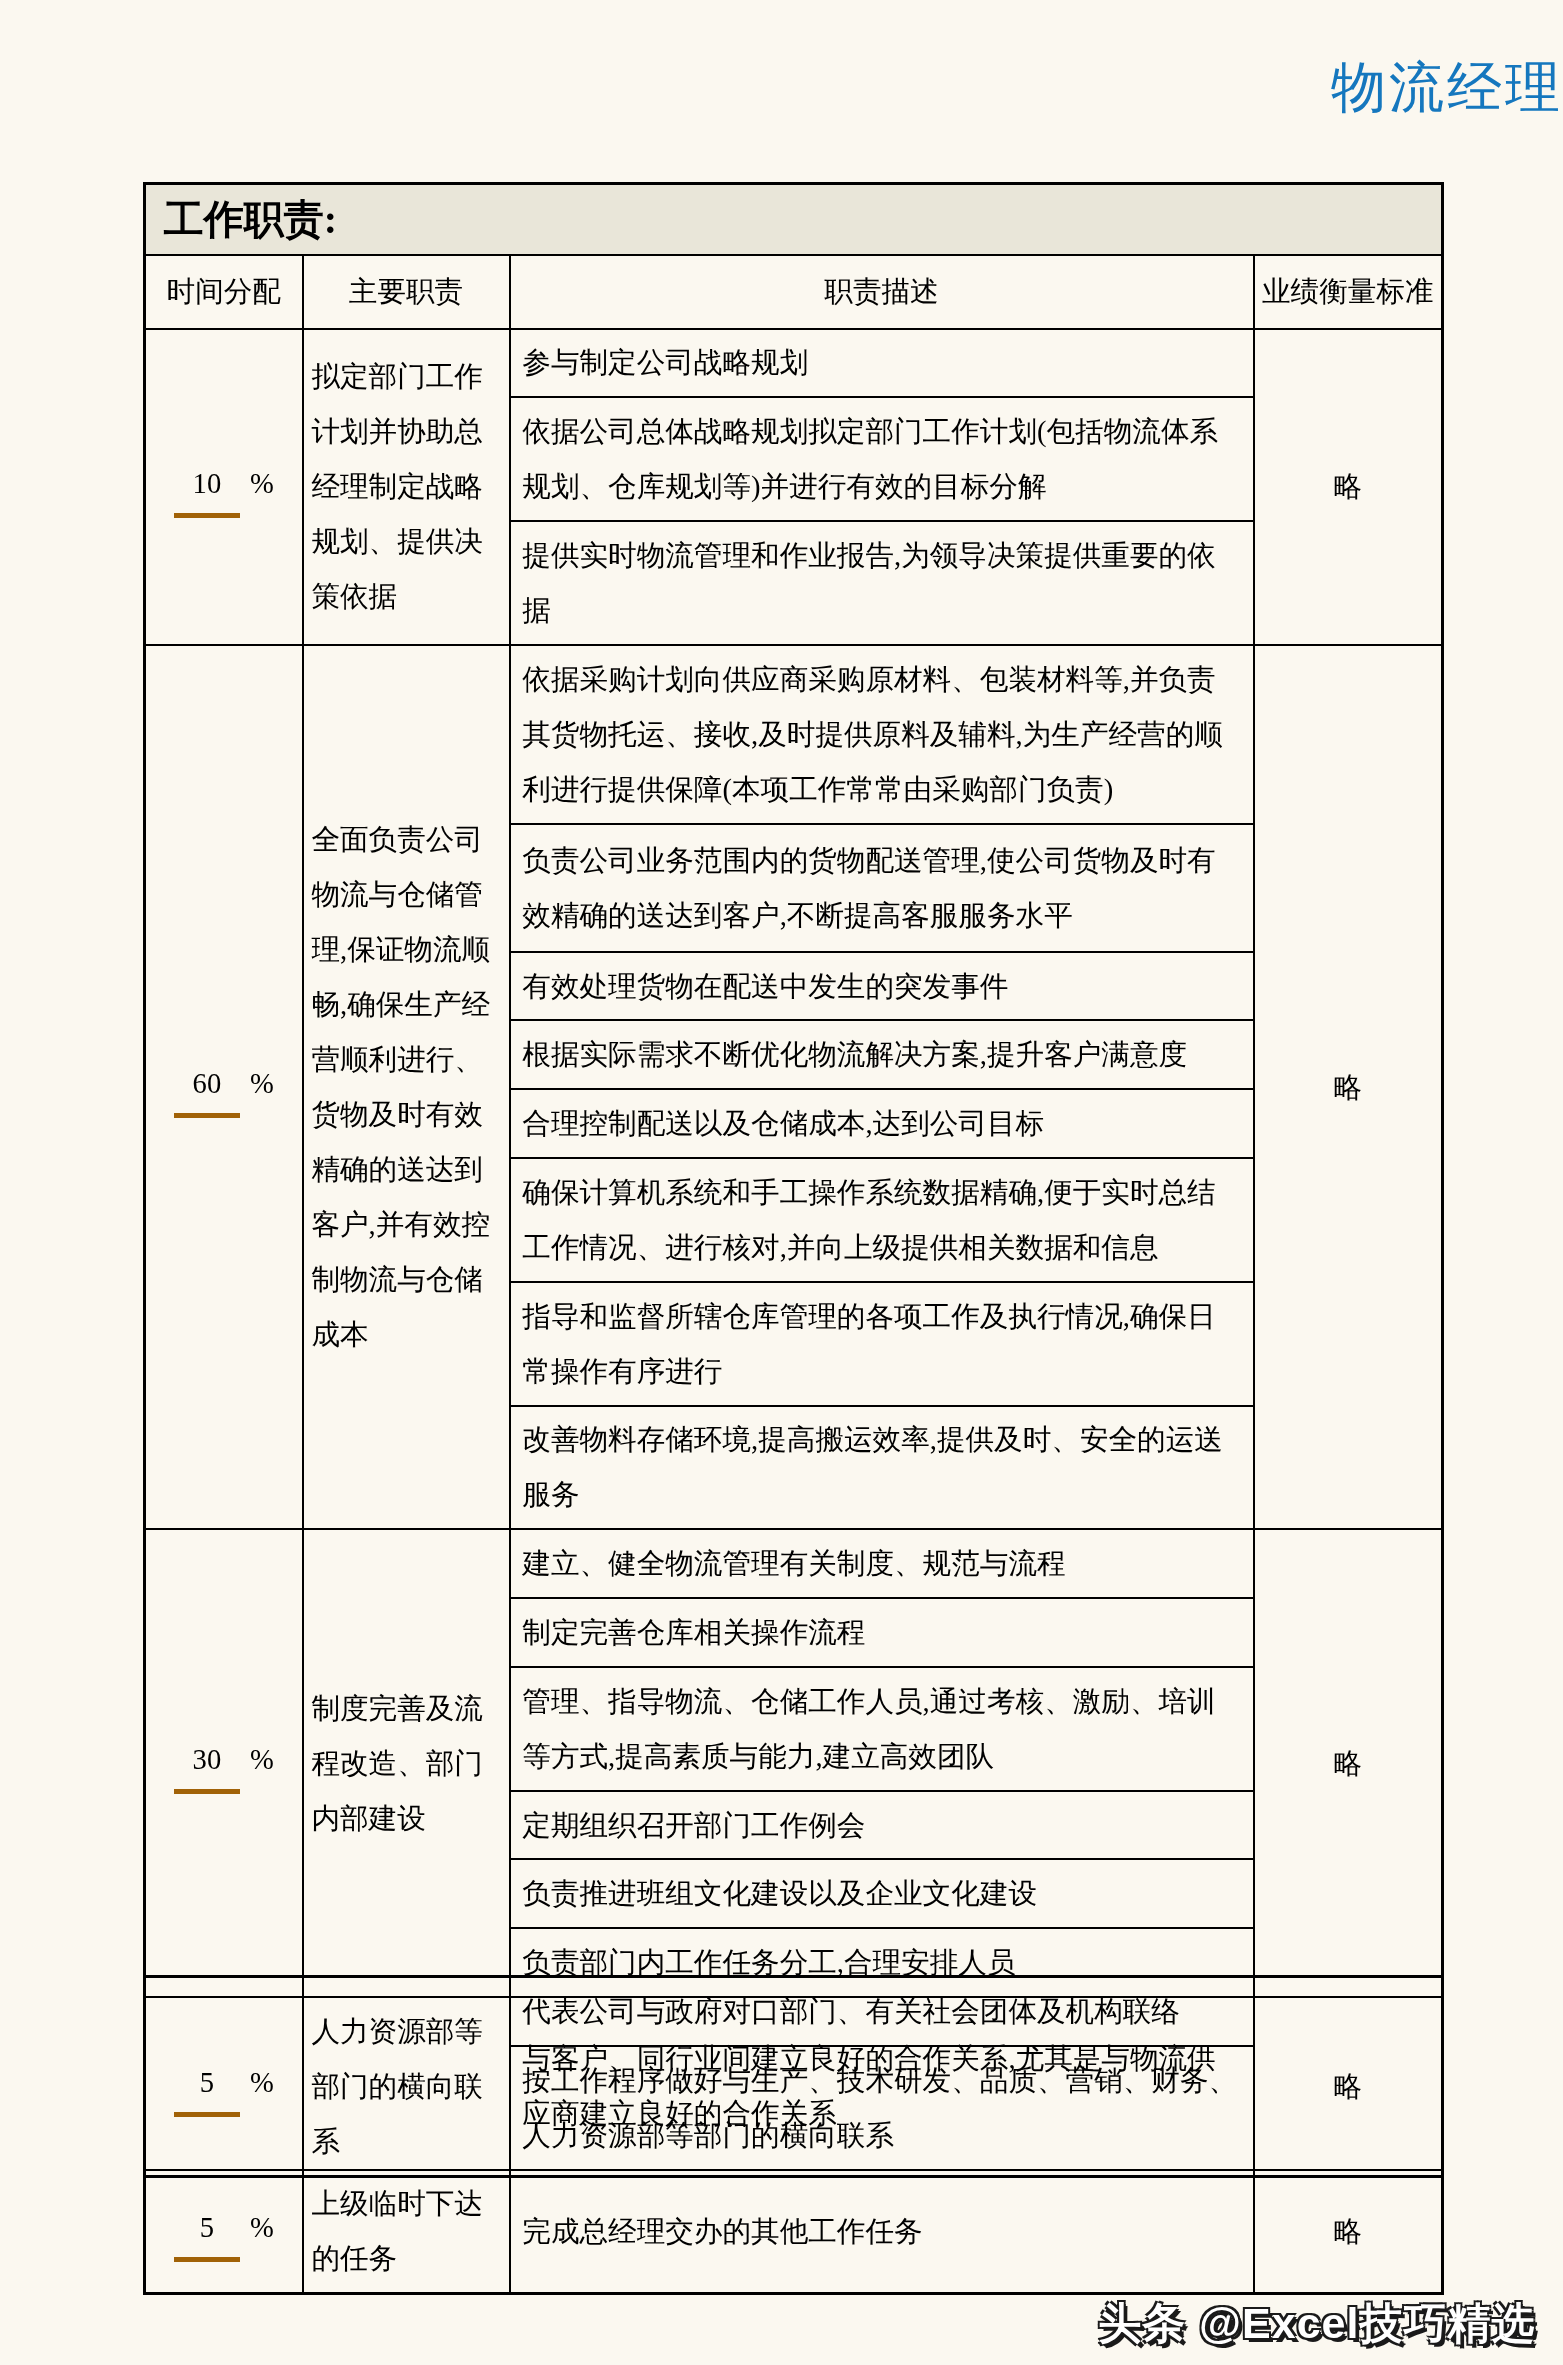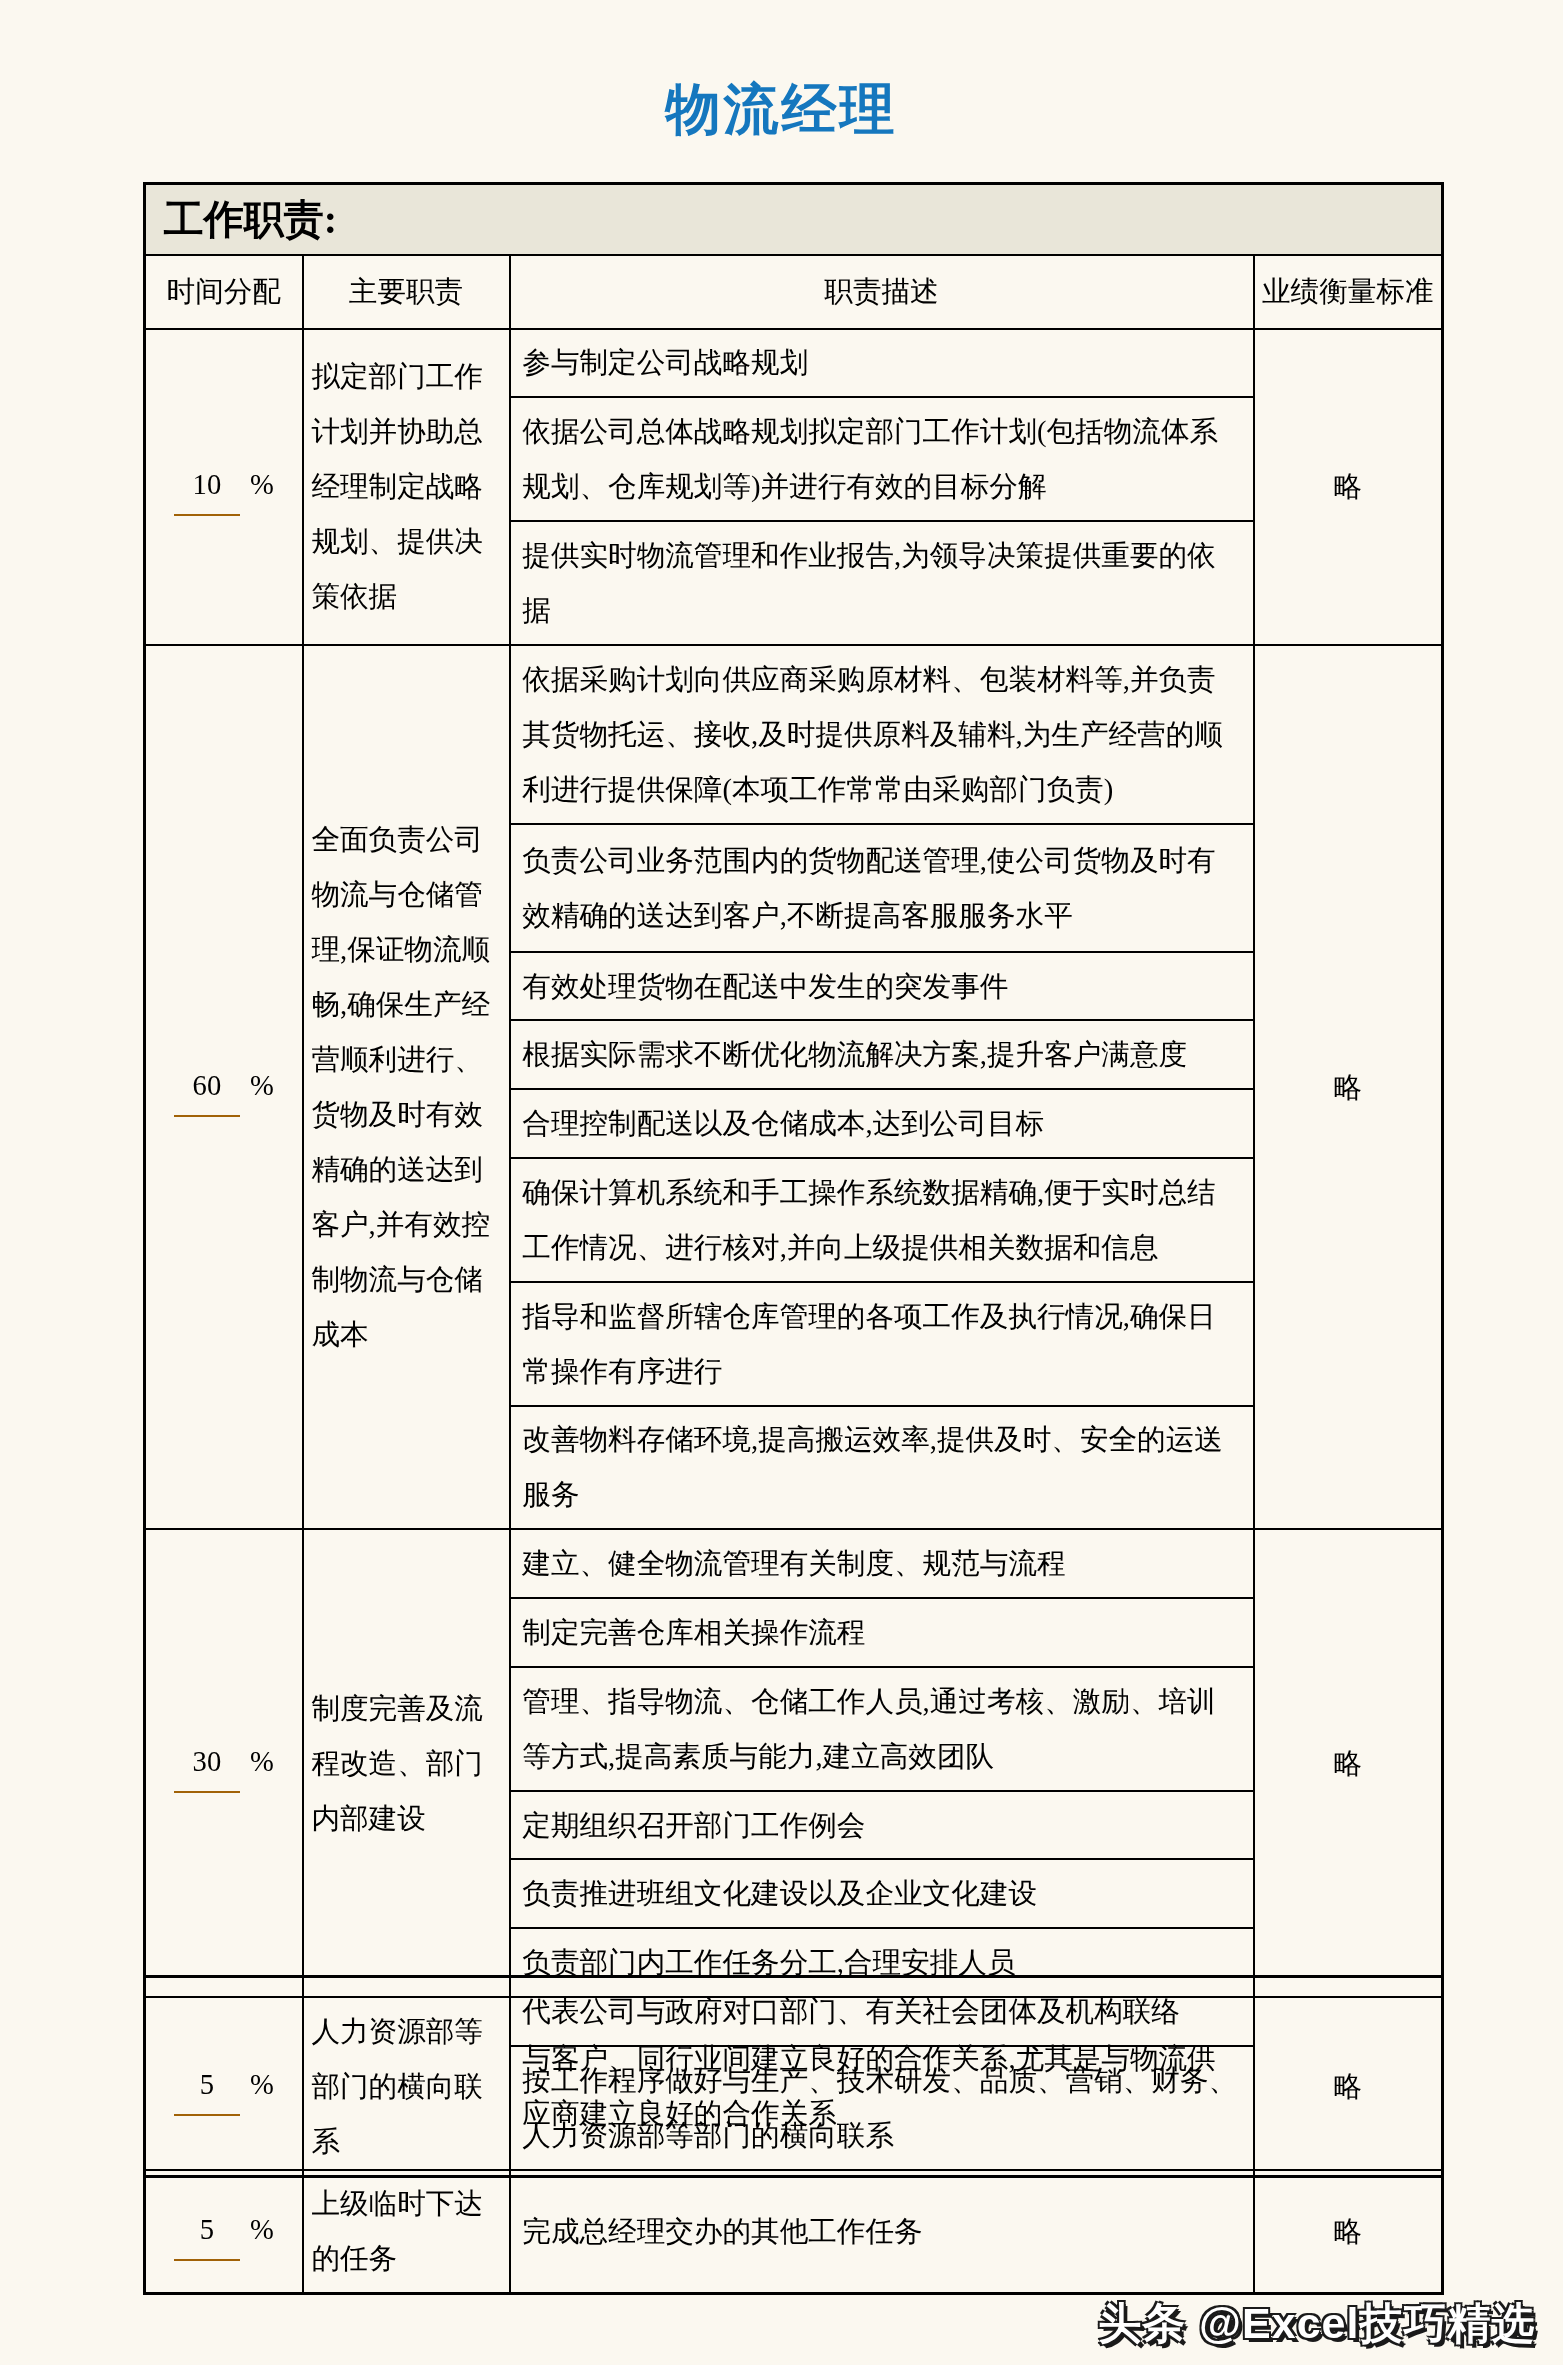--- a/index.html
+++ b/index.html
@@ -6,25 +6,24 @@
   .page {
     position:relative;
     width:1563px; height:2365px;
     background:#fbf8f0;
     font-family:"Liberation Serif","DejaVu Serif",serif;
     color:#000;
     overflow:hidden;
   }
   .title {
     position:absolute; top:51px; left:0; width:100%;
-    text-align:center;
+    text-align:right;
     font-family:"Liberation Sans","DejaVu Sans",sans-serif;
-    font-size:55px; font-weight:700; letter-spacing:3px;
+    font-size:55px; font-weight:400; letter-spacing:3px;
     color:#1577be;
-    margin-top:22px;
   }
   table.duty {
     position:absolute; left:143px;
     width:1297px;
     border-collapse:collapse; table-layout:fixed;
     border:3px solid #000;
   }
   .tbl1 { top:182px; }
   .tbl2 { top:1975px; }
   table.duty td, table.duty th {
@@ -44,21 +43,21 @@
   }
   th.col-head {
     font-weight:bold; font-size:29.6px; text-align:center;border-radius:12px;
   }
   td.c-time { text-align:center; font-size:32.5px; }
   td.c-duty { text-align:left; padding:5.9px 7.9px; }
   td.c-desc { text-align:left; padding:5.9px 11.8px; }
   td.c-meas { text-align:center; }
   .u {
     display:inline-block;
-    border-bottom:2px solid #a16207;
+    border-bottom:5px solid #a16207;
     padding:0 15.8px 2px 15.8px;
     min-width:35px;
   }
   .pct { margin-left:9.9px; }
   .watermark {
     position:absolute; top:2295px; right:27.6px;
     font-family:"Liberation Sans","DejaVu Sans",sans-serif;
     font-size:43px; font-weight:bold;
     color:#fff;
     text-shadow:

